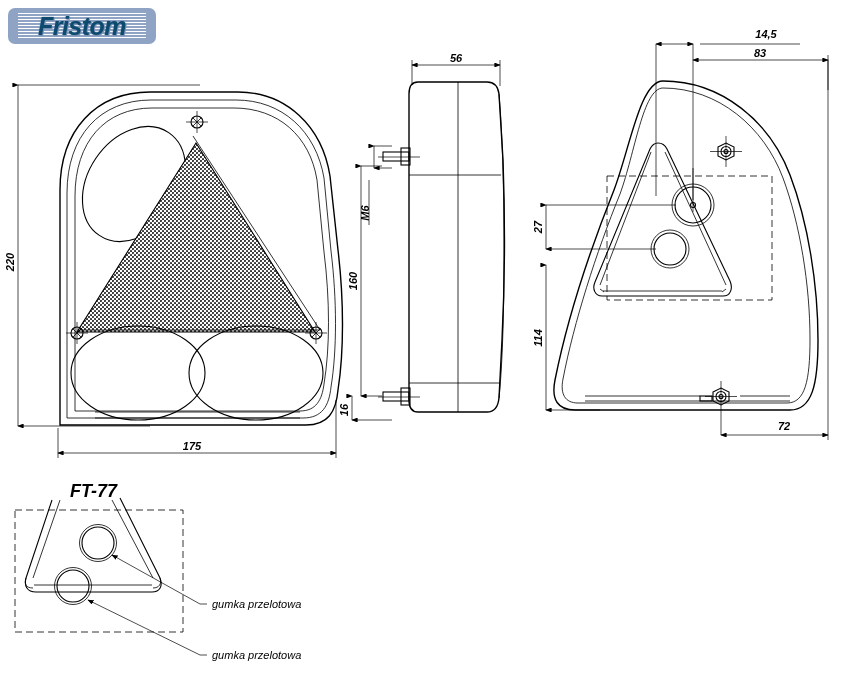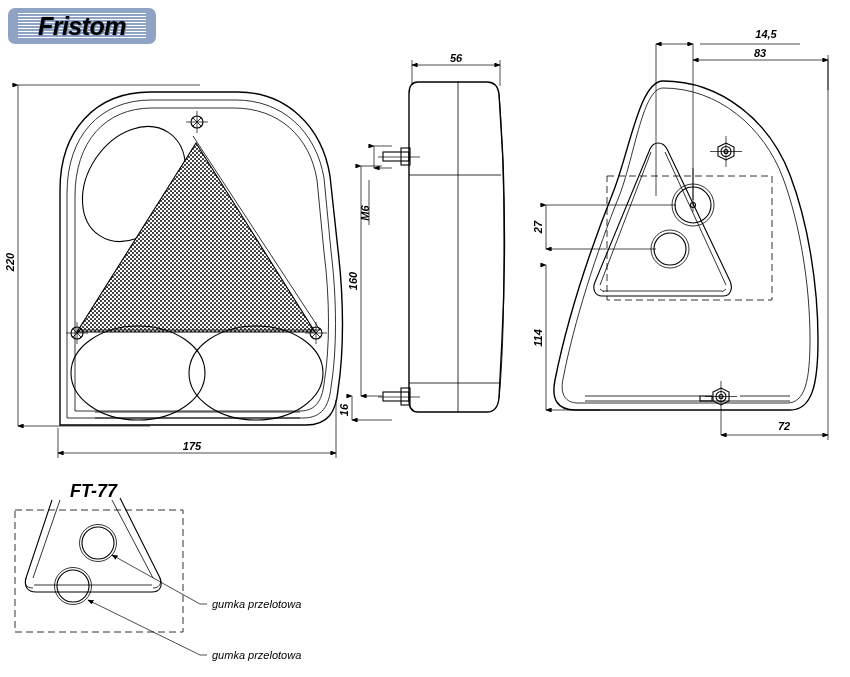--- a/index.html
+++ b/index.html
@@ -39,21 +39,21 @@
       #ffffff 0px, #ffffff 1px,
       rgba(255,255,255,0) 1px, rgba(255,255,255,0) 3px);
   }
   #logo .wordmark {
     position: absolute;
     left: 0; top: 0;
     width: 148px; height: 36px;
     display: flex;
     align-items: center;
     justify-content: center;
-    color: #000000;
+    color: #0c4a6e;
     font-family: "Liberation Sans", sans-serif;
     font-style: italic;
     font-weight: bold;
     font-size: 25px;
     letter-spacing: -0.5px;
     text-shadow: 0 0 2px #6e86ac, 1px 1px 0 #7b92b8;
   }
   svg.drawing {
     position: absolute;
     left: 0;

